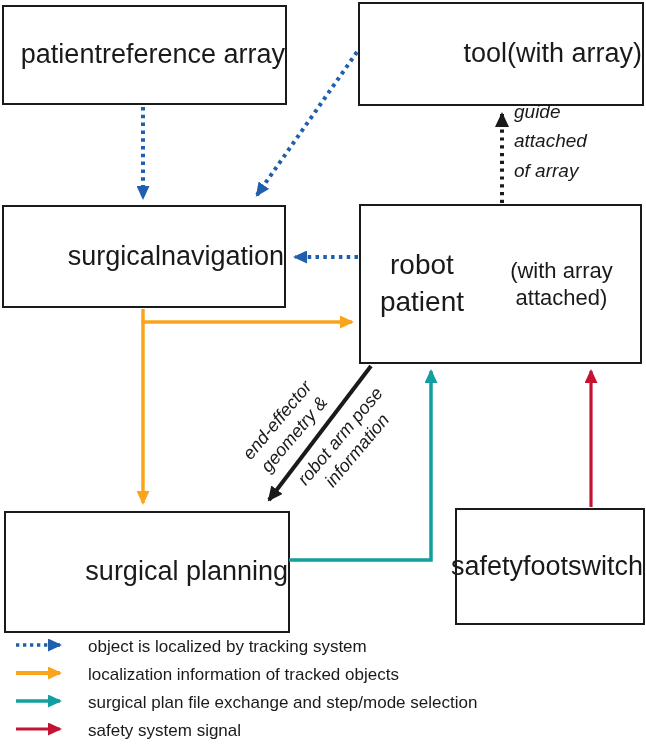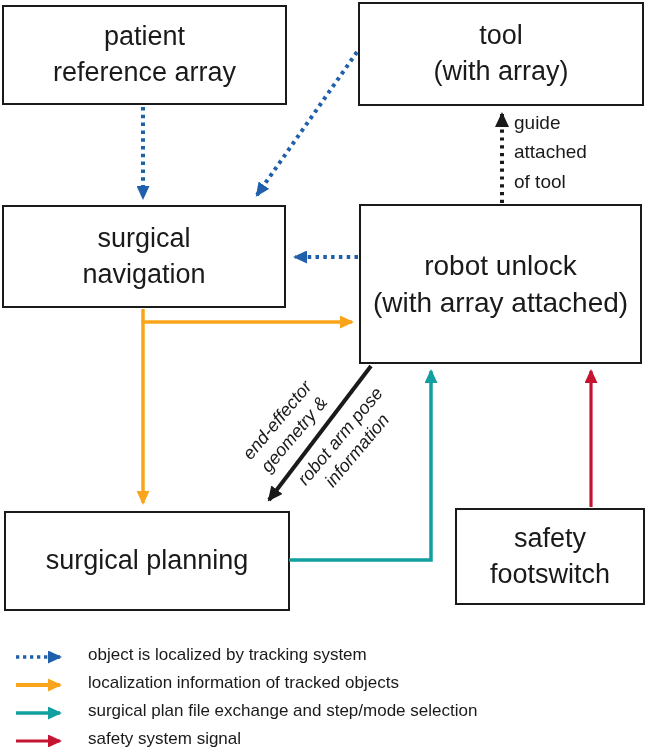--- a/index.html
+++ b/index.html
@@ -3,24 +3,24 @@
 <meta charset="utf-8">
 <style>
   html,body{margin:0;padding:0;background:#ffffff;}
   body{font-family:"Liberation Sans",sans-serif;color:#1a1a1a;}
   .canvas{position:relative;width:646px;height:747px;background:#fff;overflow:hidden;}
 
   
   .node{
     position:absolute;box-sizing:border-box;
     border:2.6px solid #1a1a1a;background:#fff;
-    display:flex;flex-direction:column;align-items:center;justify-content:center;
+    display:flex;flex-direction:row;align-items:center;justify-content:flex-end;
     text-align:center;font-size:27px;line-height:1.32;
   }
-  .node .sub{font-size:28px;line-height:1.25;}
+  .node .sub{font-size:22px;line-height:1.25;}
   .node-robot{font-size:28px;}
 
   
   svg.overlay{position:absolute;left:0;top:0;pointer-events:none;}
   .s-blue{stroke:var(--tracking-blue);}
   .s-orange{stroke:var(--localization-orange);}
   .s-teal{stroke:var(--plan-teal);}
   .s-red{stroke:var(--safety-red);}
   .s-black{stroke:var(--arrow-black);}
   .f-blue{fill:var(--tracking-blue);}
@@ -31,34 +31,34 @@
   .w4{stroke-width:4;}
   .w35{stroke-width:3.5;}
   .w32{stroke-width:3.2;}
   .dash-b{stroke-dasharray:3.5 4.3;}
   .dash-k{stroke-dasharray:3.2 4.6;}
   .dash-leg{stroke-dasharray:3.3 3.7;}
   polyline{fill:none;}
 
   
   .guide-label{
-    position:absolute;left:514px;top:108px;
-    font-size:19px;line-height:1.55;
+    position:absolute;left:514px;top:97px;
+    font-style:italic;font-size:19px;line-height:1.55;
   }
   .diag-label{
     position:absolute;width:180px;text-align:center;
     font-style:italic;font-size:18px;line-height:1.2;
     transform:rotate(-50deg);
   }
   .diag-a{left:196px;top:406px;}
   .diag-b{left:259px;top:422px;}
 
   
   .legend{position:absolute;left:14px;top:637px;display:flex;flex-direction:column;}
-  .legend-row{display:flex;align-items:flex-end;height:28px;}
+  .legend-row{display:flex;align-items:flex-start;height:28px;}
   .legend-row svg{flex:0 0 auto;}
   .legend-row .legend-text{margin-left:14px;font-size:17px;white-space:nowrap;}
 </style>
 </head>
 <body>
 
 <div class="canvas">
 
   <div class="node" style="left:2px;top:5px;width:285px;height:100px">
     <span>patient</span>
@@ -69,29 +69,29 @@
     <span>tool</span>
     <span>(with array)</span>
   </div>
 
   <div class="node" style="left:2px;top:205px;width:284px;height:103px">
     <span>surgical</span>
     <span>navigation</span>
   </div>
 
   <div class="node node-robot" style="left:359px;top:204px;width:283px;height:160px">
-    <span>robot unlock</span>
+    <span>robot patient</span>
     <span class="sub">(with array attached)</span>
   </div>
 
-  <div class="node" style="left:4px;top:511px;width:286px;height:100px">
+  <div class="node" style="left:4px;top:511px;width:286px;height:122px">
     <span>surgical planning</span>
   </div>
 
-  <div class="node" style="left:455px;top:508px;width:190px;height:97px">
+  <div class="node" style="left:455px;top:508px;width:190px;height:117px">
     <span>safety</span>
     <span>footswitch</span>
   </div>
 
   <svg class="overlay" width="646" height="747" viewBox="0 0 646 747">
     <defs>
       <marker id="mb" markerUnits="userSpaceOnUse" markerWidth="15" markerHeight="13" refX="12" refY="6.5" orient="auto">
         <path class="f-blue" d="M0,0 L14,6.5 L0,13 Z"></path>
       </marker>
       <marker id="mo" markerUnits="userSpaceOnUse" markerWidth="15" markerHeight="13" refX="12" refY="6.5" orient="auto">
@@ -120,21 +120,21 @@
     <line class="s-black w4" x1="371" y1="366" x2="269" y2="500" marker-end="url(#mk)"></line>
 
     <polyline class="s-teal w35" points="289,560 431,560 431,371" marker-end="url(#mt)"></polyline>
 
     <line class="s-red w32" x1="591" y1="507" x2="591" y2="371" marker-end="url(#mr)"></line>
   </svg>
 
   <div class="guide-label">
     <div>guide</div>
     <div>attached</div>
-    <div>of tool</div>
+    <div>of array</div>
   </div>
 
   <div class="diag-label diag-a">
     <div>end-effector</div>
     <div>geometry &amp;</div>
   </div>
 
   <div class="diag-label diag-b">
     <div>robot arm pose</div>
     <div>information</div>

